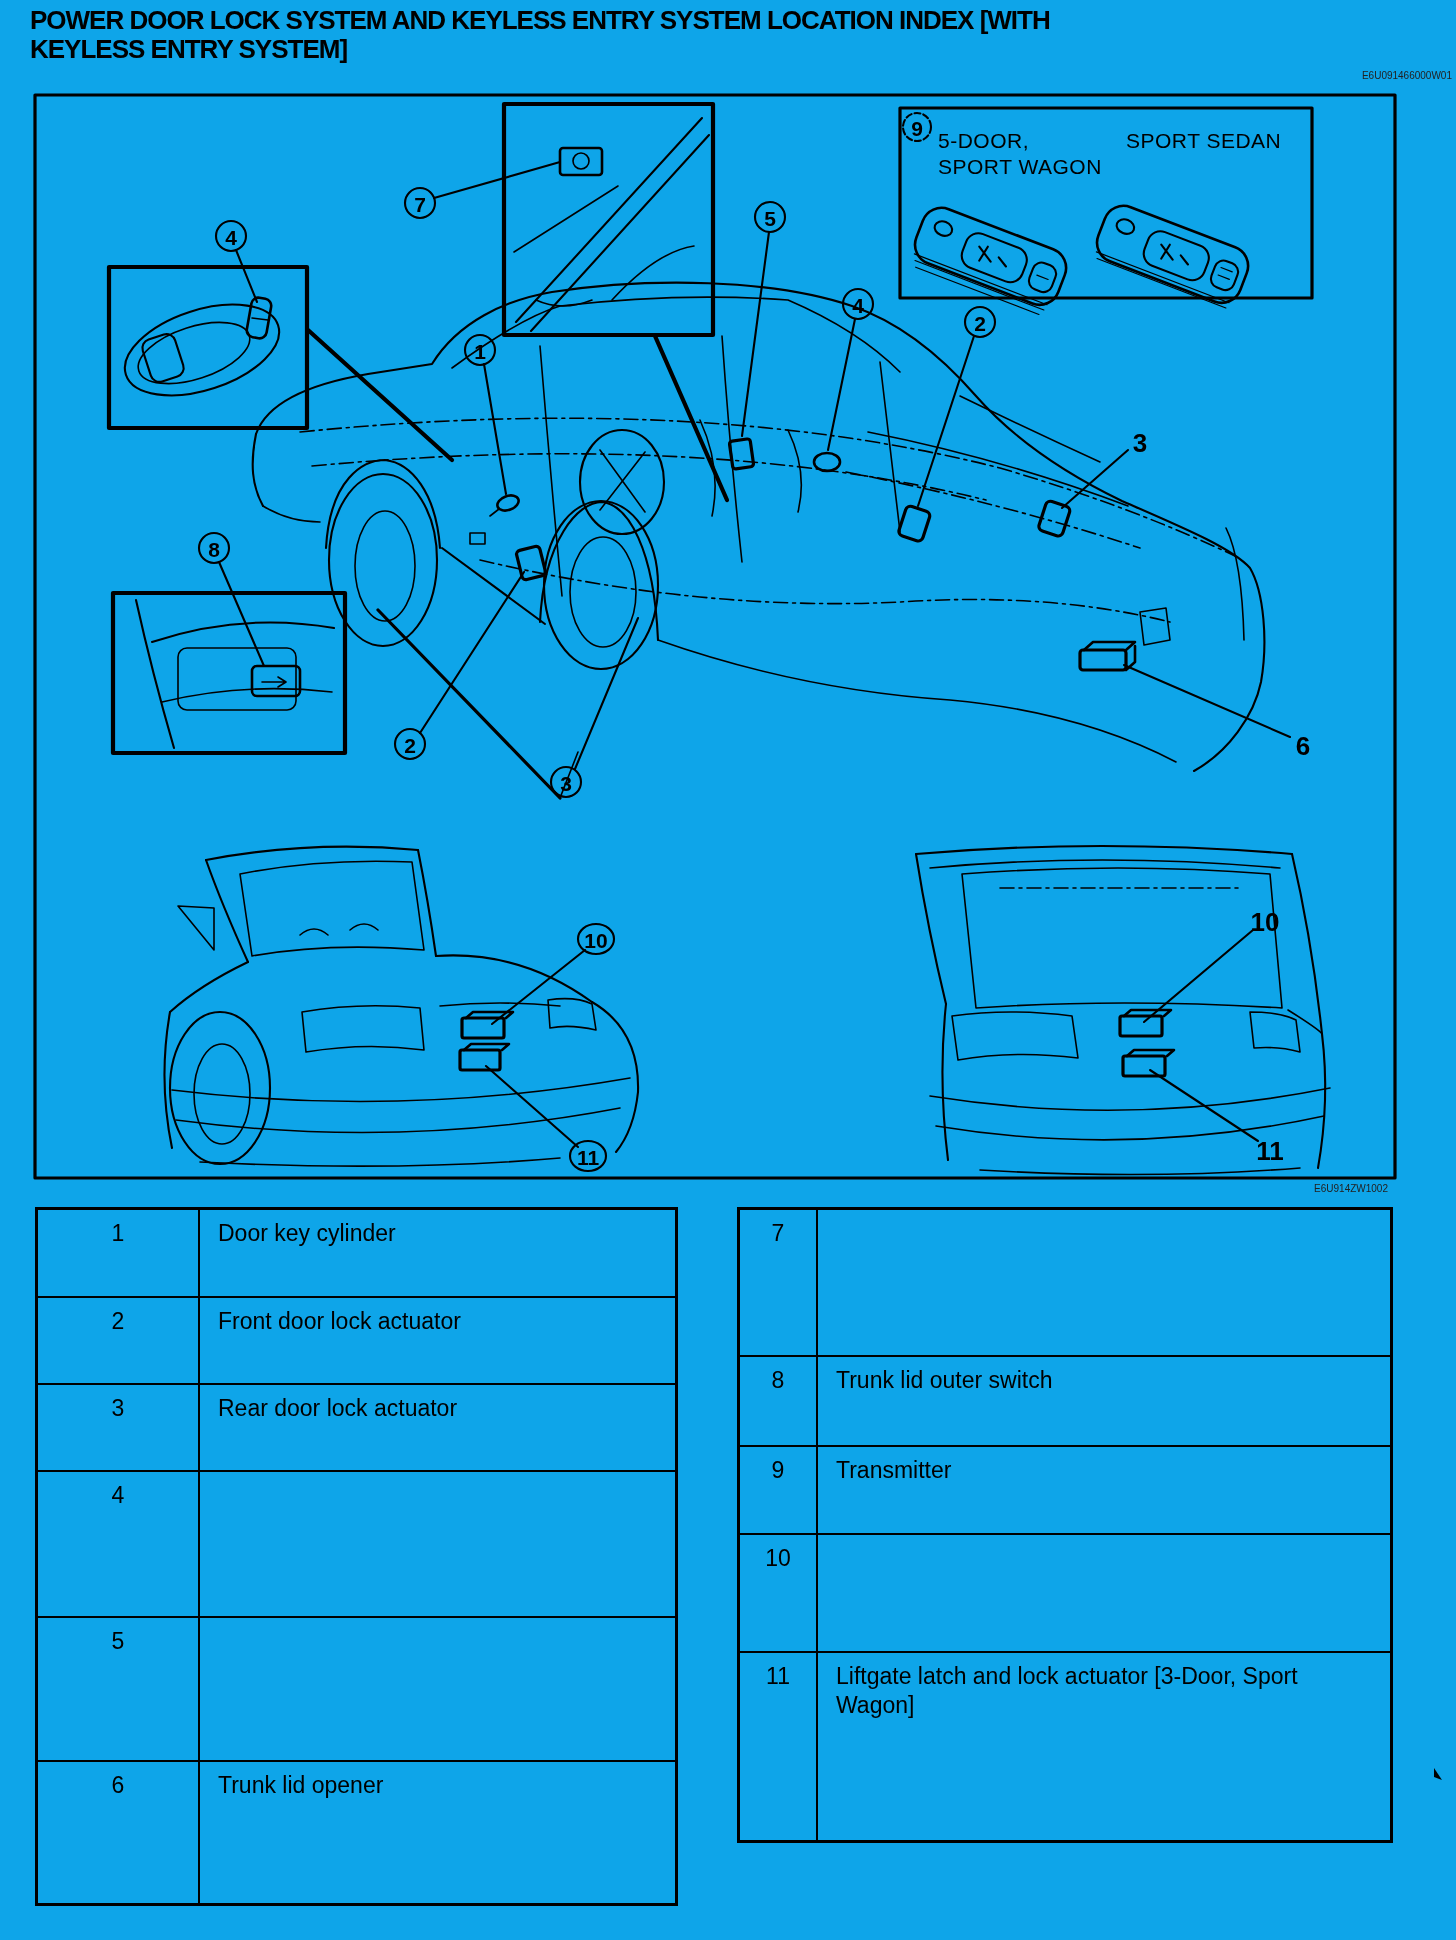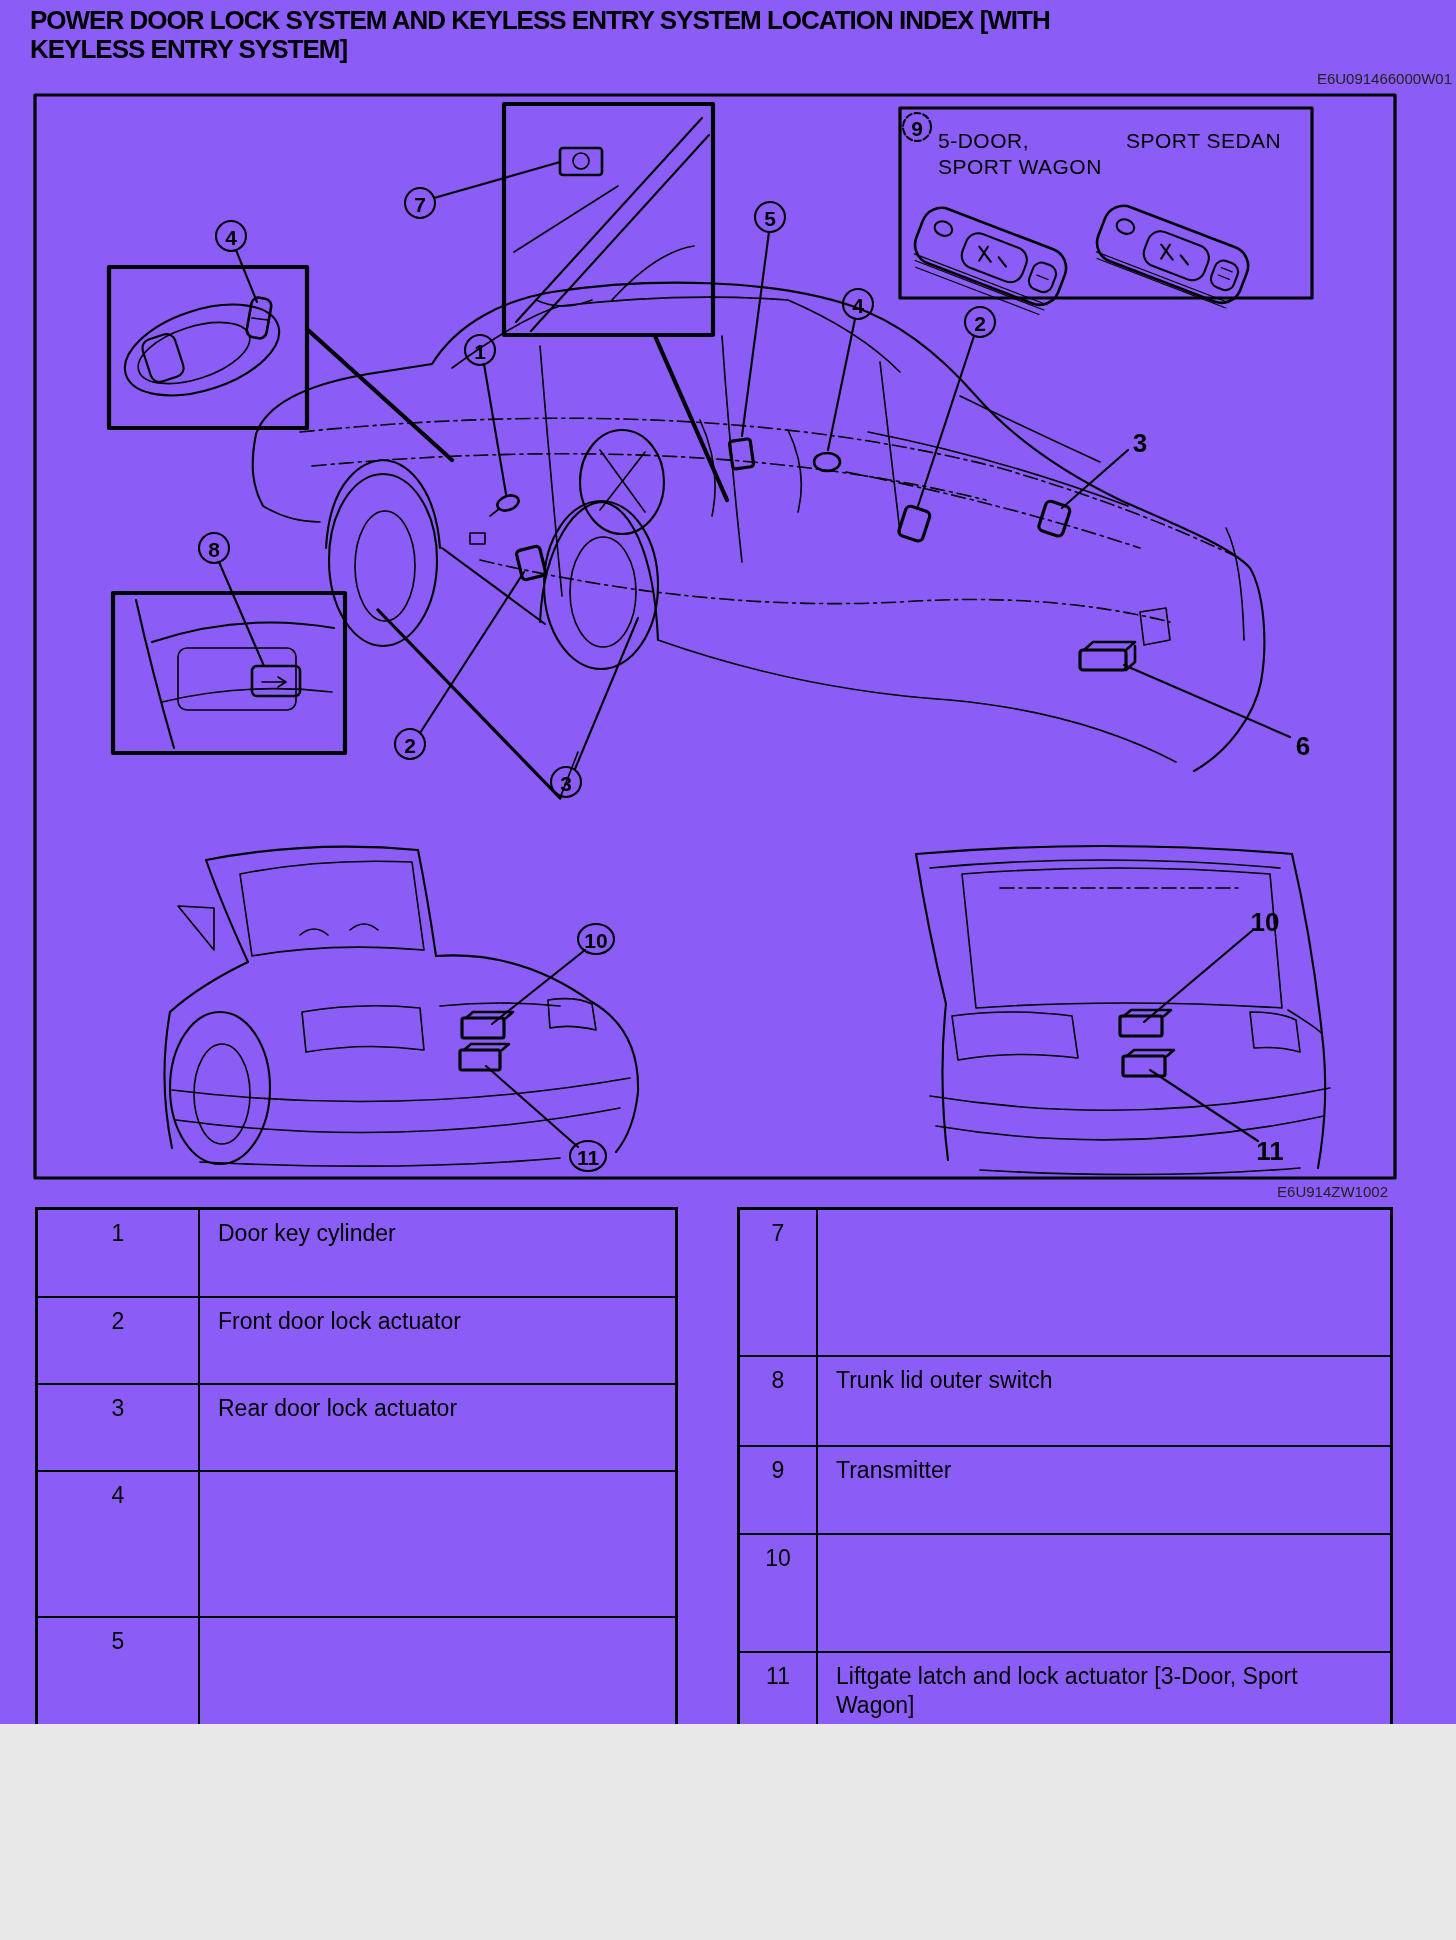--- a/index.html
+++ b/index.html
@@ -1,24 +1,24 @@
 <!DOCTYPE html>
 <html><head>
 <meta charset="utf-8">
 <style>
   html,body{margin:0;padding:0;background:#e8e8e8;}
   .page{
-    position:relative;width:1456px;height:1724px;background:#8b5cf6;
+    position:relative;width:1456px;height:1940px;background:#0ea5e9;
     font-family:"Liberation Sans",sans-serif;color:#000;overflow:hidden;
   }
   .title{
     position:absolute;left:30px;top:6px;width:1140px;
     font-size:26px;font-weight:700;line-height:1.12;letter-spacing:-1px;
   }
-  .code{position:absolute;font-size:15px;letter-spacing:0;color:#222;}
+  .code{position:absolute;font-size:10px;letter-spacing:0;color:#222;}
   .code-top{top:70px;right:4px;}
   .code-fig{top:1183px;right:68px;margin-left:23px;}
   svg.art{position:absolute;left:0;top:0;}
   svg .ln{stroke:#000;fill:none;stroke-linecap:round;stroke-linejoin:round;}
   .s1{stroke-width:1.2px;}
   .s15{stroke-width:1.6px;}
   .s2{stroke-width:2.1px;}
   .s25{stroke-width:2.6px;}
   .s3{stroke-width:3.2px;}
   .s4{stroke-width:4.2px;}

